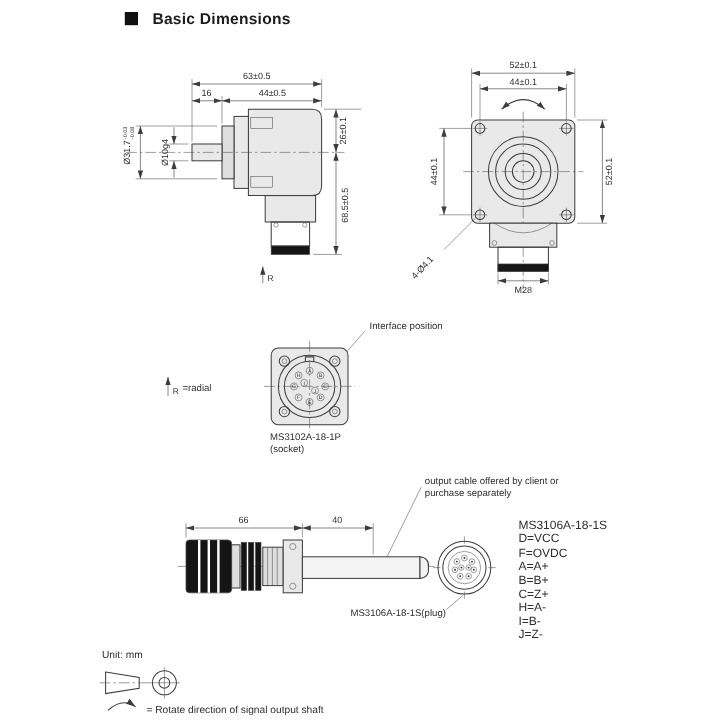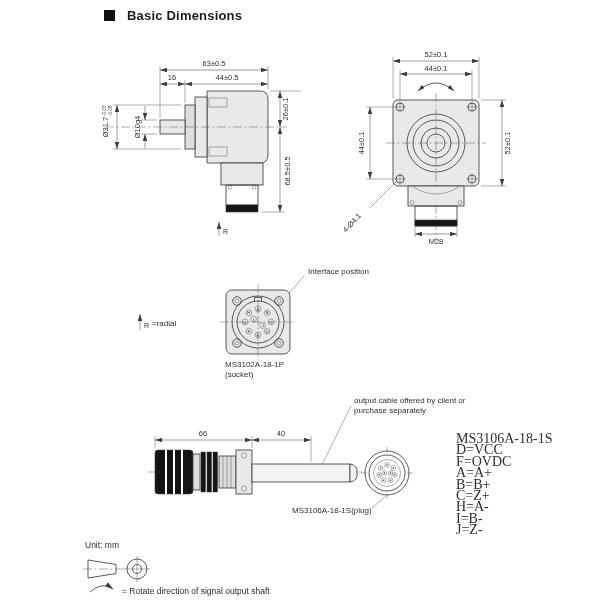--- a/index.html
+++ b/index.html
@@ -13,21 +13,21 @@
   .thin{stroke:#4a4a4a;stroke-width:.45;fill:none;}
   .dimln{stroke:#4a4a4a;stroke-width:.55;fill:none;}
   .cl{stroke:#5a5a5a;stroke-width:.5;fill:none;stroke-dasharray:9 2.5 2 2.5;}
   text{fill:#2e2e2e;}
   .dim{font-size:7.5px;}
   .lbl{font-size:8px;}
   .big{font-size:8.5px;}
   .tol{font-size:4.6px;}
   .pl{font-size:4.3px;}
   .rlb{font-size:7px;}
-  #pinout{position:absolute;left:456px;top:433px;font-size:14px;line-height:11.4px;white-space:nowrap;font-family:Liberation Serif, serif;}
+  #pinout{position:absolute;left:432px;top:433px;font-size:10px;line-height:11.4px;white-space:nowrap;}
   .fill-a{fill:#e9e9e9;} .fill-b{fill:#dedede;} .fill-c{fill:#f3f3f3;} .blk{fill:#151515;}
 </style>
 </head>
 <body>
 <div id="page">
 
 <div id="hdr">
   <span class="sq"></span>
   <span class="t">Basic Dimensions</span>
 </div>

